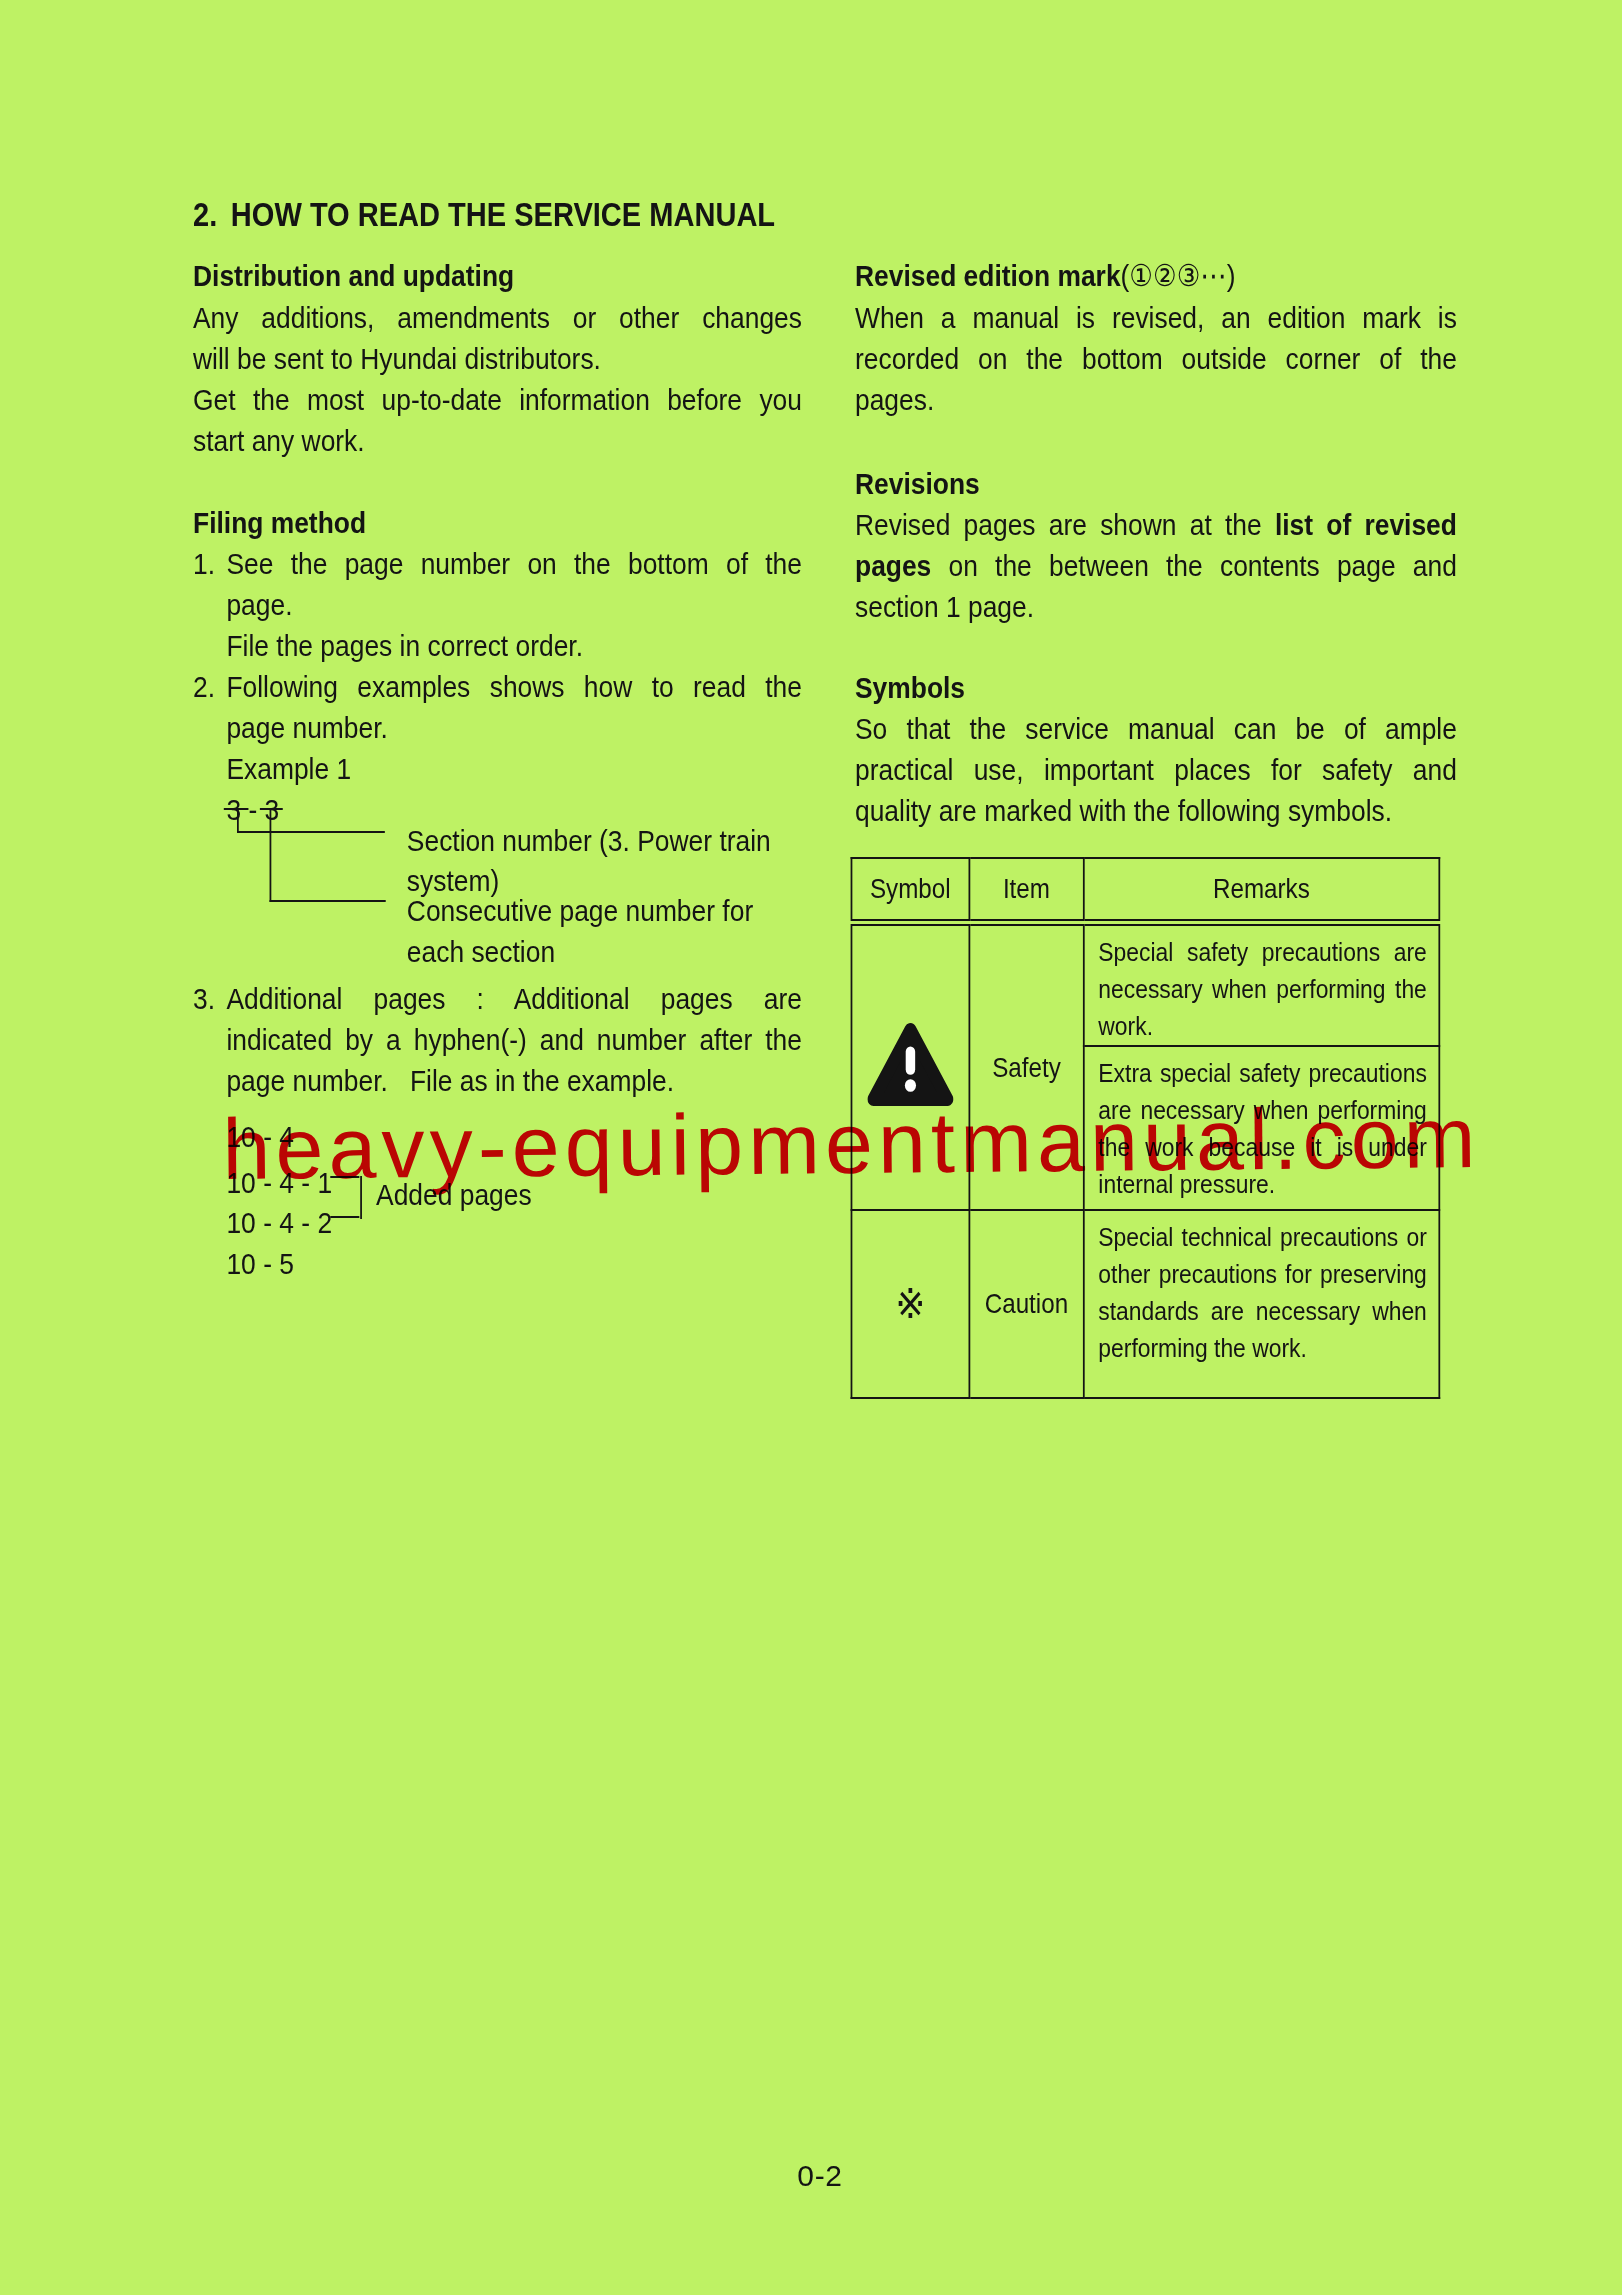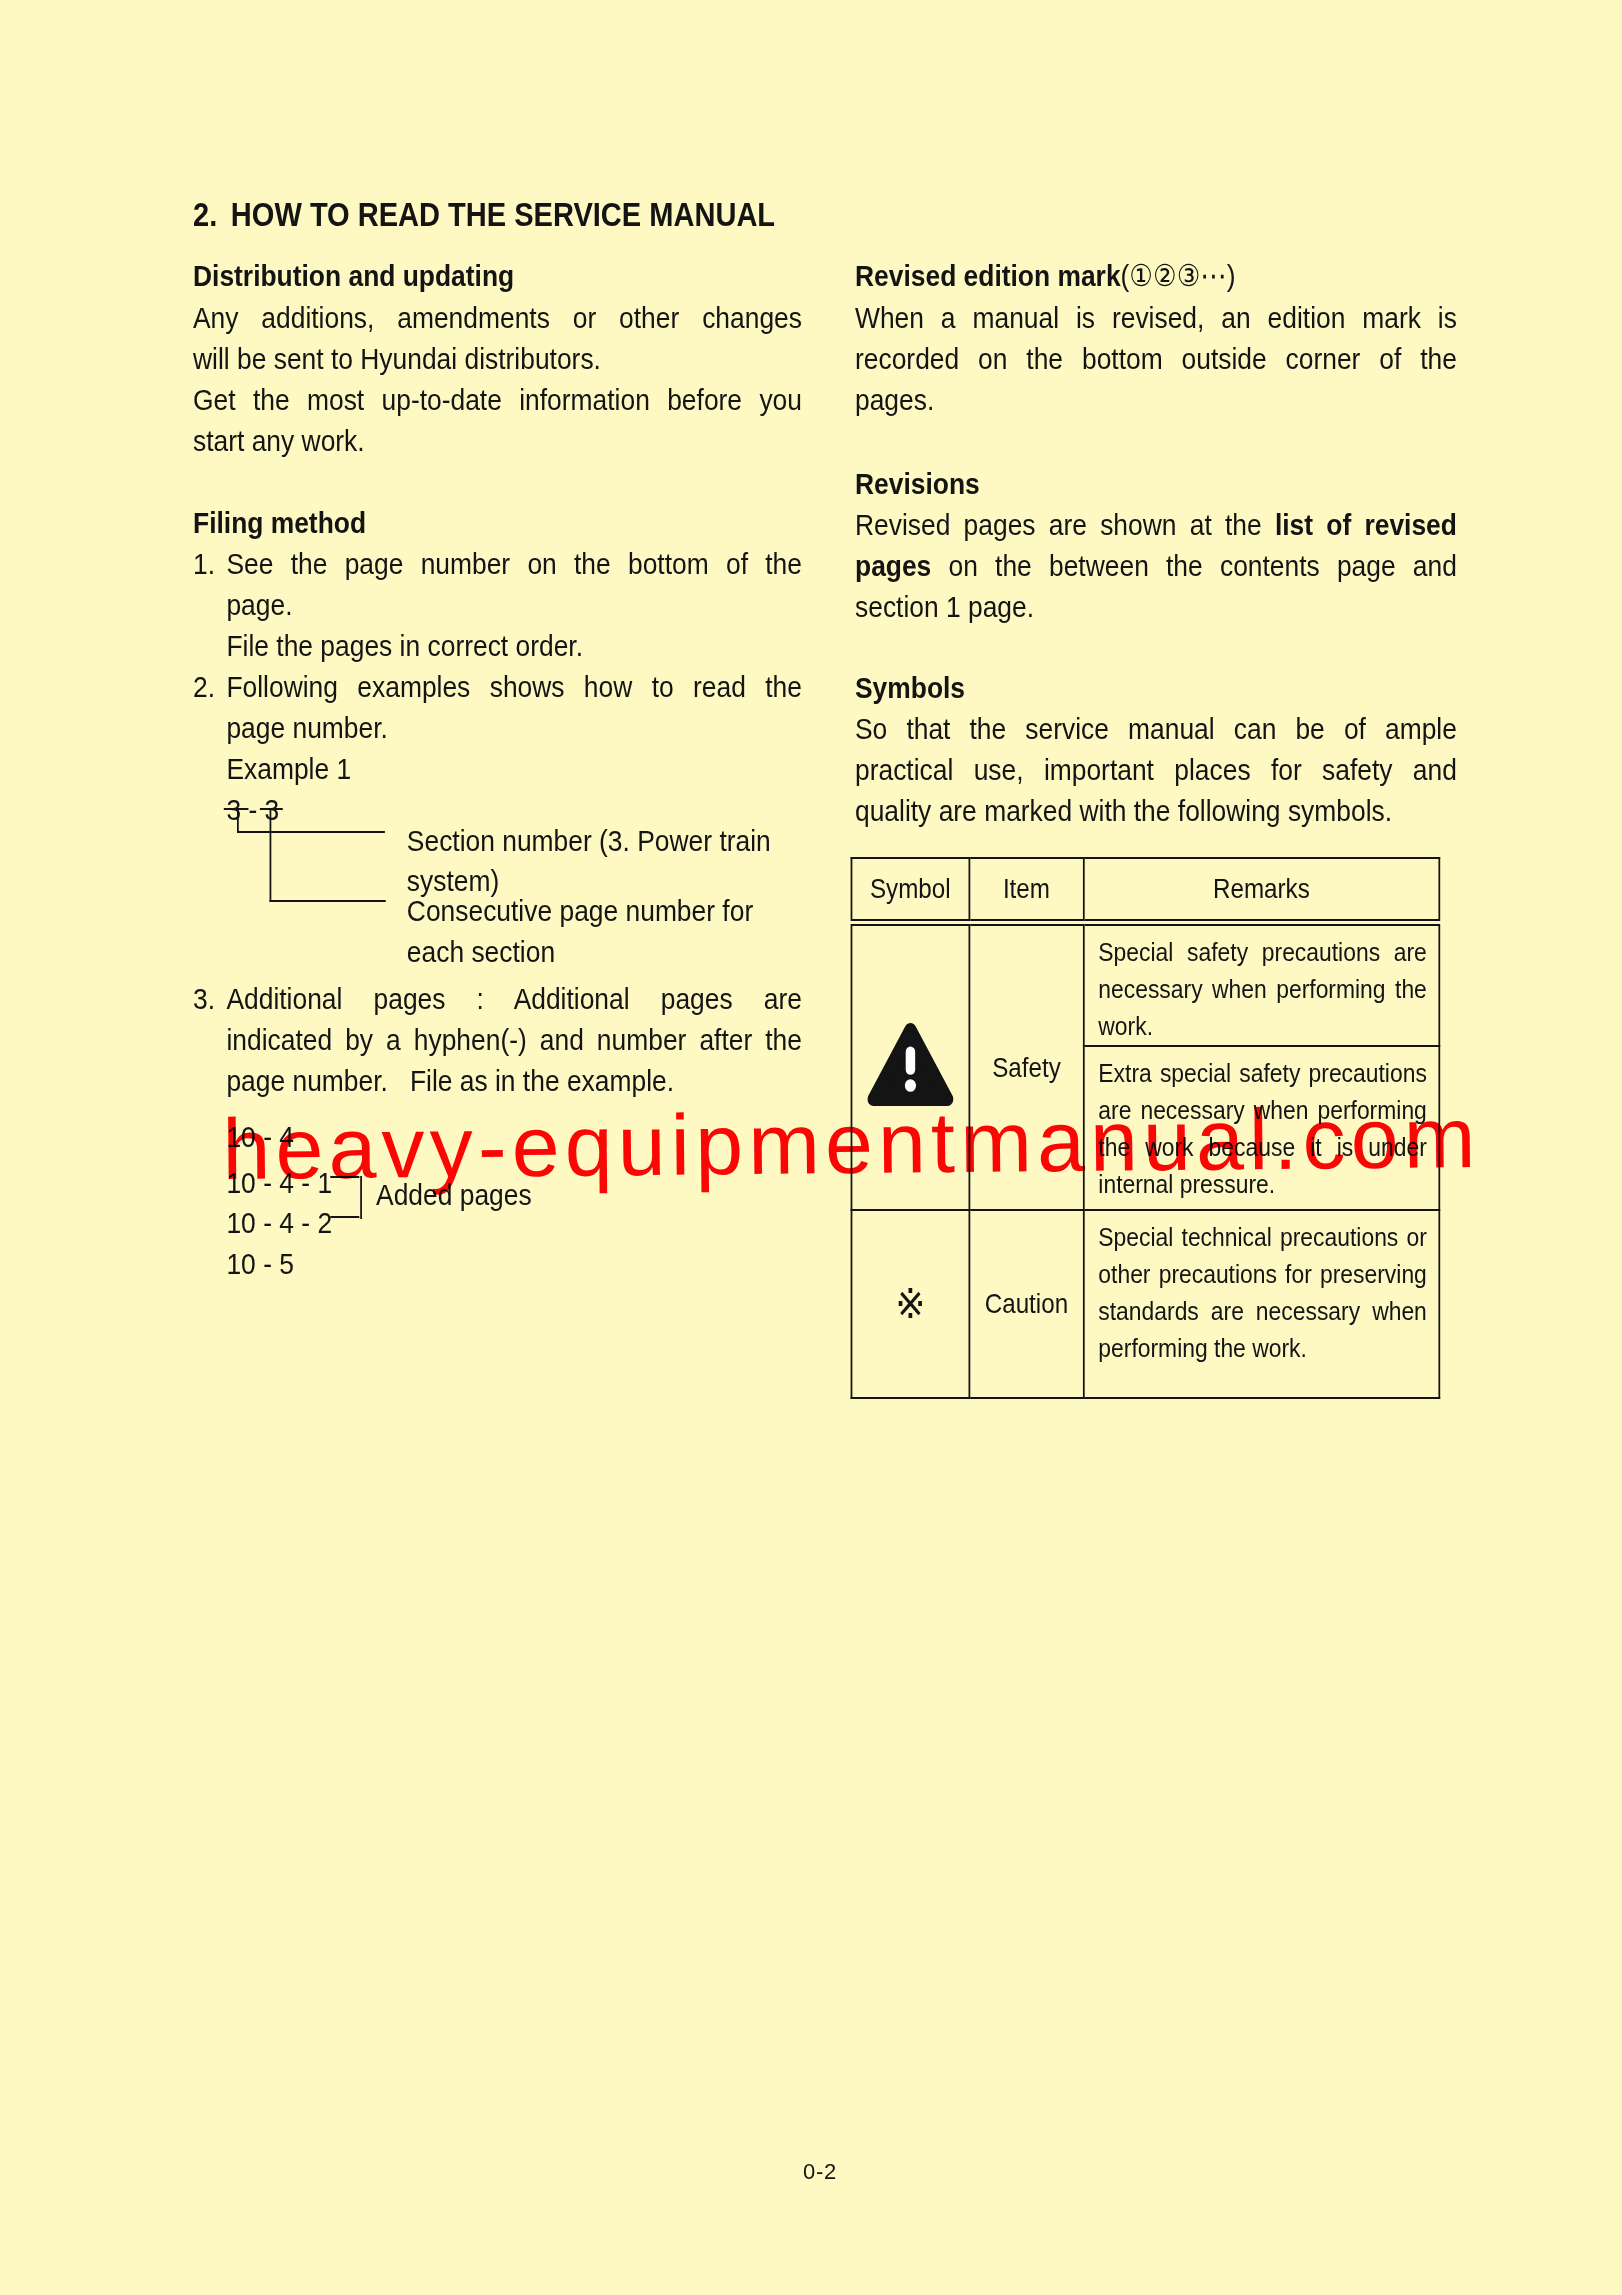--- a/index.html
+++ b/index.html
@@ -1,17 +1,17 @@
 <!DOCTYPE html>
 <html style="font-size:10.5px"><head>
 <meta charset="utf-8">
 <style>
   html,body { margin:0; padding:0; background:#9a9a9a; }
   .page {
-    position:relative; width:1623px; height:2295px; background:#fef9c3;
+    position:relative; width:1623px; height:2295px; background:#bef264;
     font-family:"Liberation Sans", sans-serif; color:#141414; overflow:hidden;
   }
   .col { position:absolute; transform:scaleX(0.88); transform-origin:left top; }
   .col-left  { left:193px;  top:194px;  width:692px; }
   .col-right { left:855px; top:255px;  width:684px; }
 
   .ln { font-size:30px; line-height:41px; white-space:normal; }
   .jl { text-align:justify; text-align-last:justify; }
   .pre { white-space:pre-wrap; }
   .h  { font-size:30px; line-height:41px; font-weight:bold; }
@@ -51,21 +51,21 @@
   .row-a td.c-rem { height:110px; }
   .row-b td.c-rem { height:154px; }
   .row-c td { height:178px; }
   .ref-mark { font-family:"DejaVu Sans", sans-serif; font-size:41px; }
 
   .watermark {
     position:absolute; left:222px; top:1106px; z-index:50;
     font-size:86px; line-height:1; letter-spacing:5.2px; white-space:nowrap;
     mix-blend-mode:multiply; transform:rotate(-0.55deg); transform-origin:left top;
   }
-  .footer { position:absolute; left:0; right:12px; top:2159px; text-align:center; font-size:22px; letter-spacing:0.7px;margin-left:29px; }
+  .footer { position:absolute; left:0; right:12px; top:2159px; text-align:center; font-size:30px; letter-spacing:0.7px;margin-left:29px; }
 </style>
 </head>
 <body>
 
 <div class="page">
 
   <div class="col col-left">
 
     <div class="title-row">
       <span class="t-num">2.</span><span>HOW TO READ THE SERVICE MANUAL</span>

